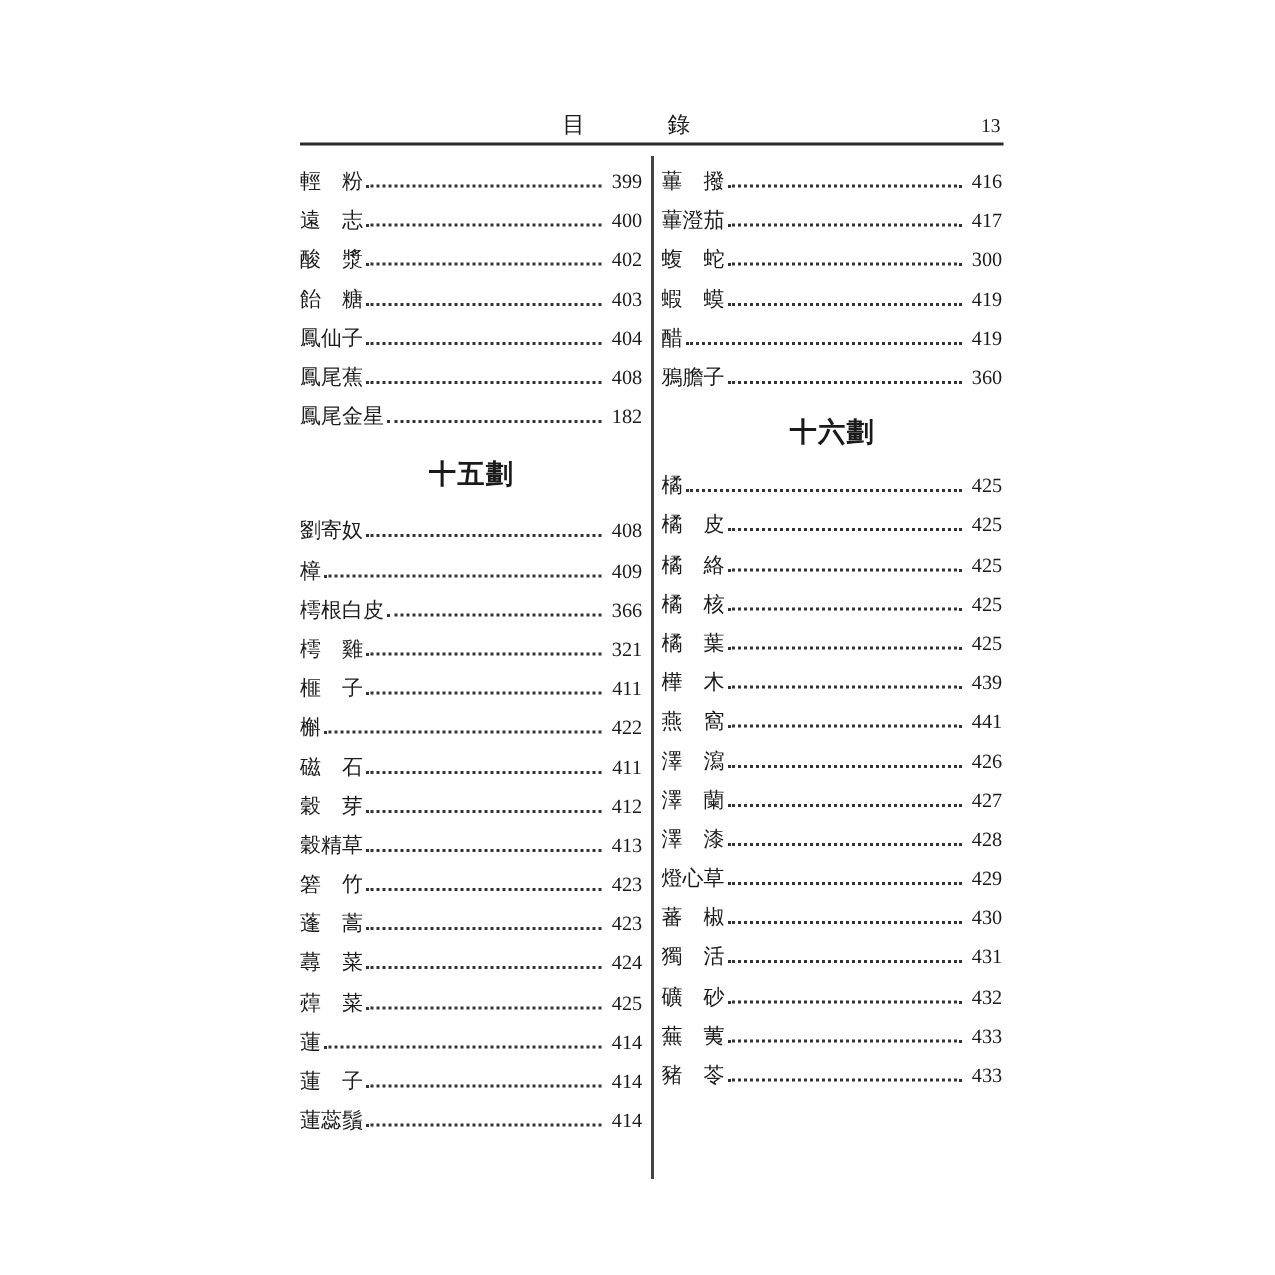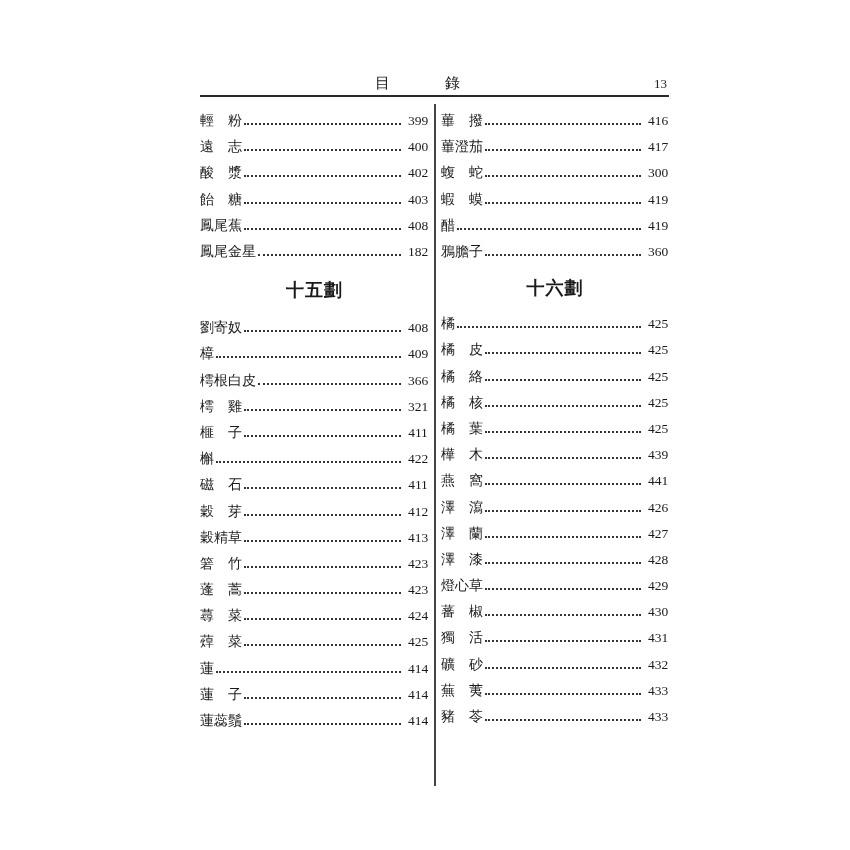--- a/index.html
+++ b/index.html
@@ -50,20 +50,25 @@
         <span class="name">酸　漿</span>
         <span class="dots"></span>
         <span class="num">402</span>
       </div>
       <div class="row">
         <span class="name">飴　糖</span>
         <span class="dots"></span>
         <span class="num">403</span>
       </div>
       <div class="row">
+        <span class="name">鳳仙子</span>
+        <span class="dots"></span>
+        <span class="num">404</span>
+      </div>
+      <div class="row">
         <span class="name">鳳尾蕉</span>
         <span class="dots"></span>
         <span class="num">408</span>
       </div>
       <div class="row">
         <span class="name">鳳尾金星</span>
         <span class="dots"></span>
         <span class="num">182</span>
       </div>
     </div>

